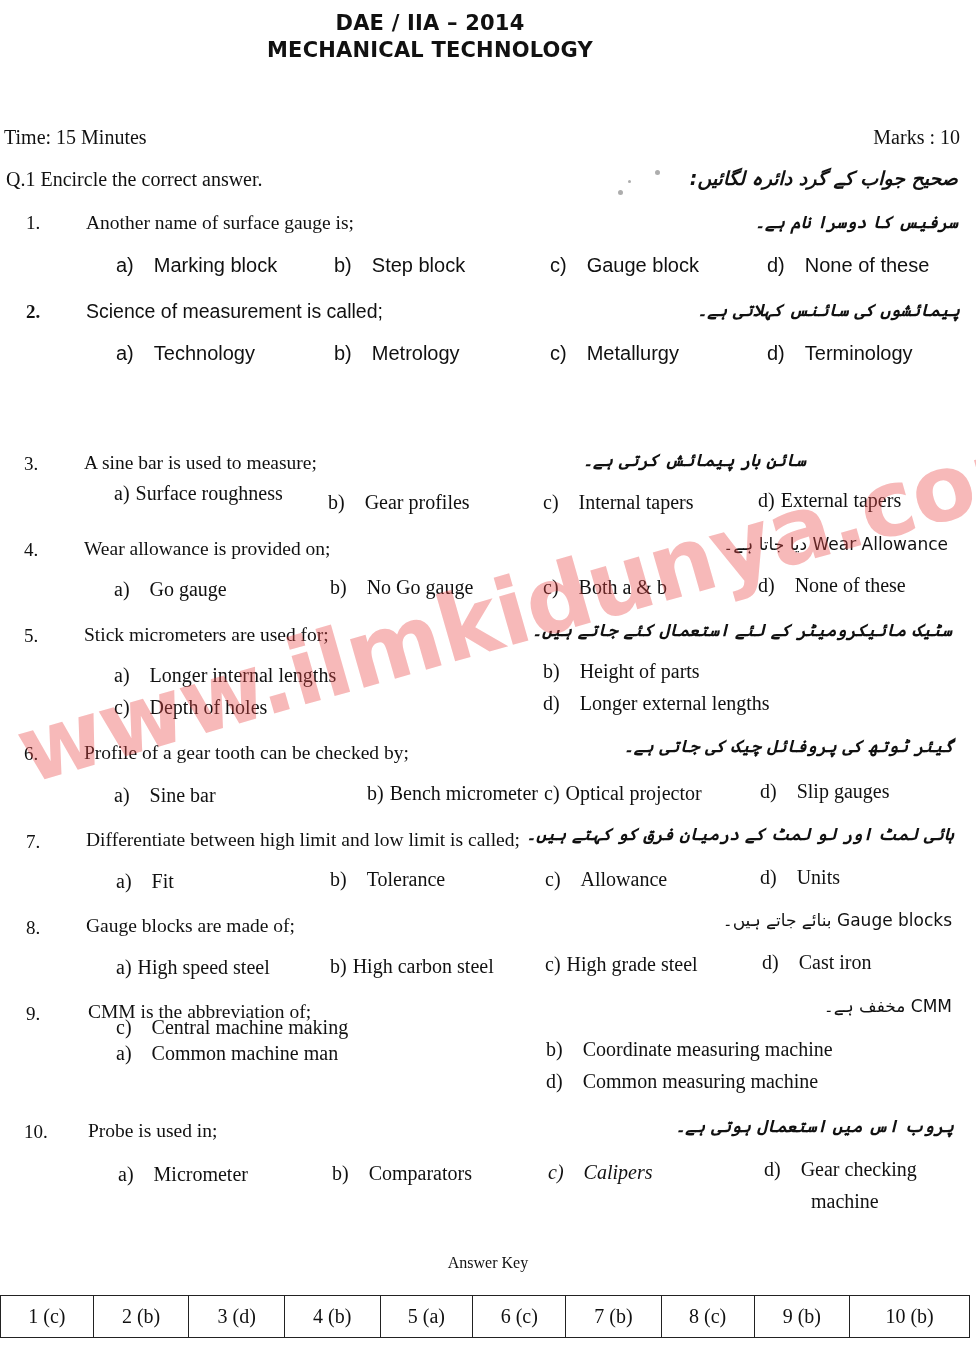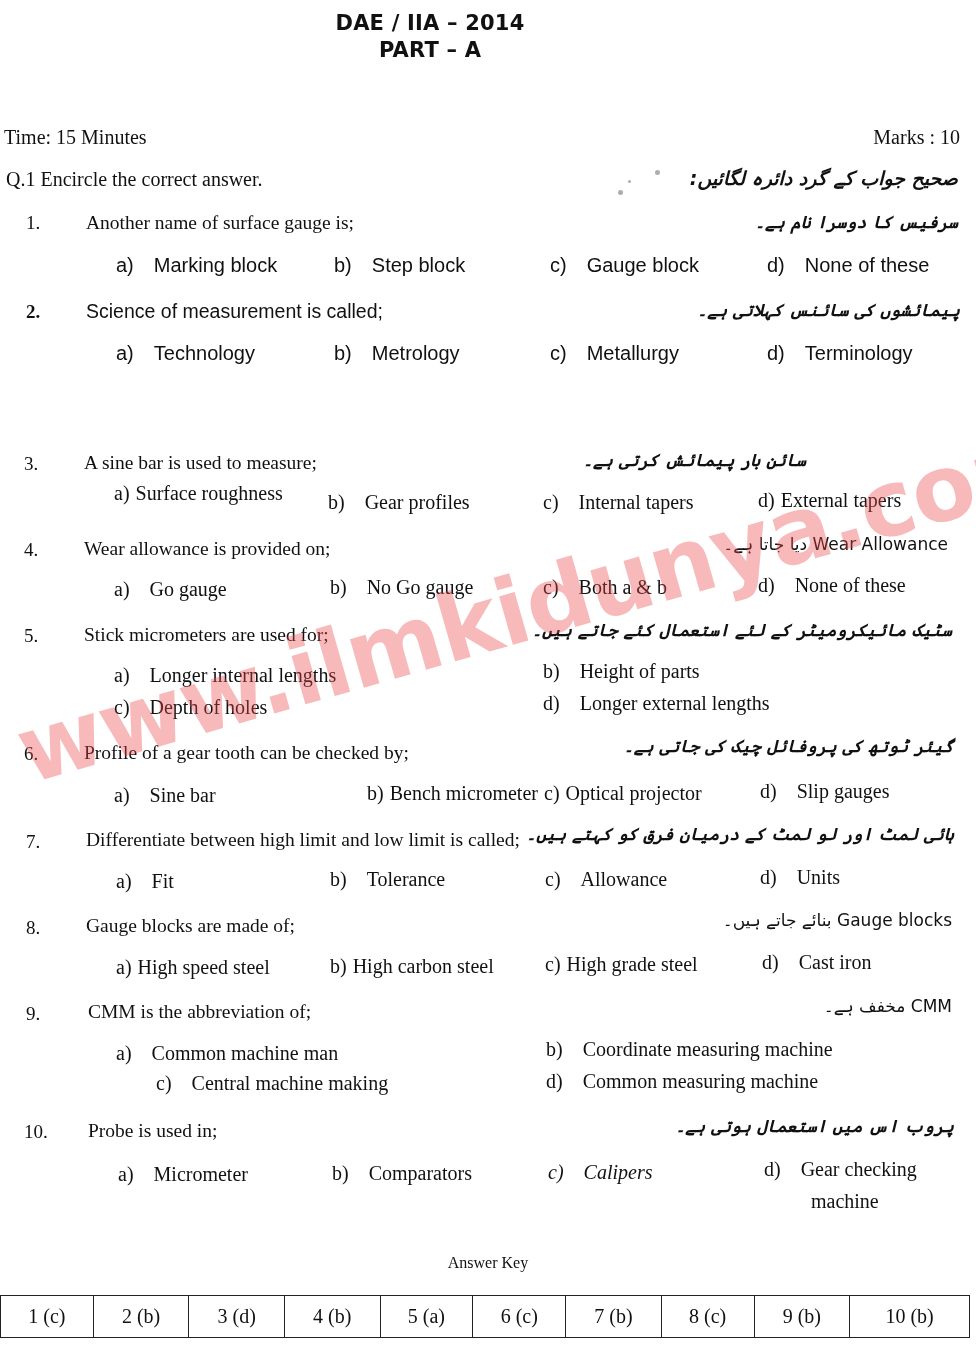--- a/index.html
+++ b/index.html
@@ -27,21 +27,21 @@
     .watermark { position: absolute; left: 20px; top: 640px; font-family: "DejaVu Sans", sans-serif; font-weight: bold;
       font-size: 92px; color: rgba(235, 70, 70, 0.38); transform: rotate(-16deg); transform-origin: left center;
       white-space: nowrap; letter-spacing: -1px; pointer-events: none; }
     .speck { position: absolute; width: 5px; height: 5px; border-radius: 50%; background: #777; opacity: 0.6; }
   </style>
 </head>
 <body>
 
 <div class="header">
   <div class="line">DAE / IIA – 2014</div>
-  <div class="line">PART – A</div>
+  <div class="line">MECHANICAL TECHNOLOGY</div>
 </div>
 
 <div class="abs meta" style="left:4px; top:126px;">Time: 15 Minutes</div>
 <div class="abs meta" style="right:16px; top:126px;">Marks : 10</div>
 
 <div class="abs q1" style="left:6px; top:168px;">Q.1  Encircle the correct answer.</div>
 <div class="abs urdu" style="right:18px; top:167px; font-size:19px;">صحیح جواب کے گرد دائرہ لگائیں:</div>
 <div class="speck" style="left:618px; top:190px;"></div>
 <div class="speck" style="left:628px; top:180px; width:3px; height:3px;"></div>
 <div class="speck" style="left:655px; top:170px;"></div>
@@ -125,21 +125,21 @@
   <div class="abs opt tight" style="left:545px; top:953px;"><span class="lbl">c)</span><span>High grade steel</span></div>
   <div class="abs opt" style="left:762px; top:951px;"><span class="lbl">d)</span><span>Cast iron</span></div>
 </div>
 
 <div>
   <div class="abs qnum" style="left:26px; top:1003px;">9.</div>
   <div class="abs qtext" style="left:88px; top:1001px;">CMM is the abbreviation of;</div>
   <div class="abs urdu" style="right:24px; top:996px; font-style:normal; font-weight:normal;">CMM مخفف ہے۔</div>
   <div class="abs opt" style="left:116px; top:1042px;"><span class="lbl">a)</span><span>Common machine man</span></div>
   <div class="abs opt" style="left:546px; top:1038px;"><span class="lbl">b)</span><span>Coordinate measuring machine</span></div>
-  <div class="abs opt" style="left:116px; top:1072px;margin-left:40px;"><span class="lbl">c)</span><span>Central machine making</span></div>
+  <div class="abs opt" style="left:116px; top:1016px;"><span class="lbl">c)</span><span>Central machine making</span></div>
   <div class="abs opt" style="left:546px; top:1070px;"><span class="lbl">d)</span><span>Common measuring machine</span></div>
 </div>
 
 <div>
   <div class="abs qnum" style="left:24px; top:1121px;">10.</div>
   <div class="abs qtext" style="left:88px; top:1120px;">Probe is used in;</div>
   <div class="abs urdu" style="right:22px; top:1116px;">پروب اس میں استعمال ہوتی ہے۔</div>
   <div class="abs opt" style="left:118px; top:1163px;"><span class="lbl">a)</span><span>Micrometer</span></div>
   <div class="abs opt" style="left:332px; top:1162px;"><span class="lbl">b)</span><span>Comparators</span></div>
   <div class="abs opt" style="left:548px; top:1161px;font-style:italic;"><span class="lbl">c)</span><span>Calipers</span></div>

